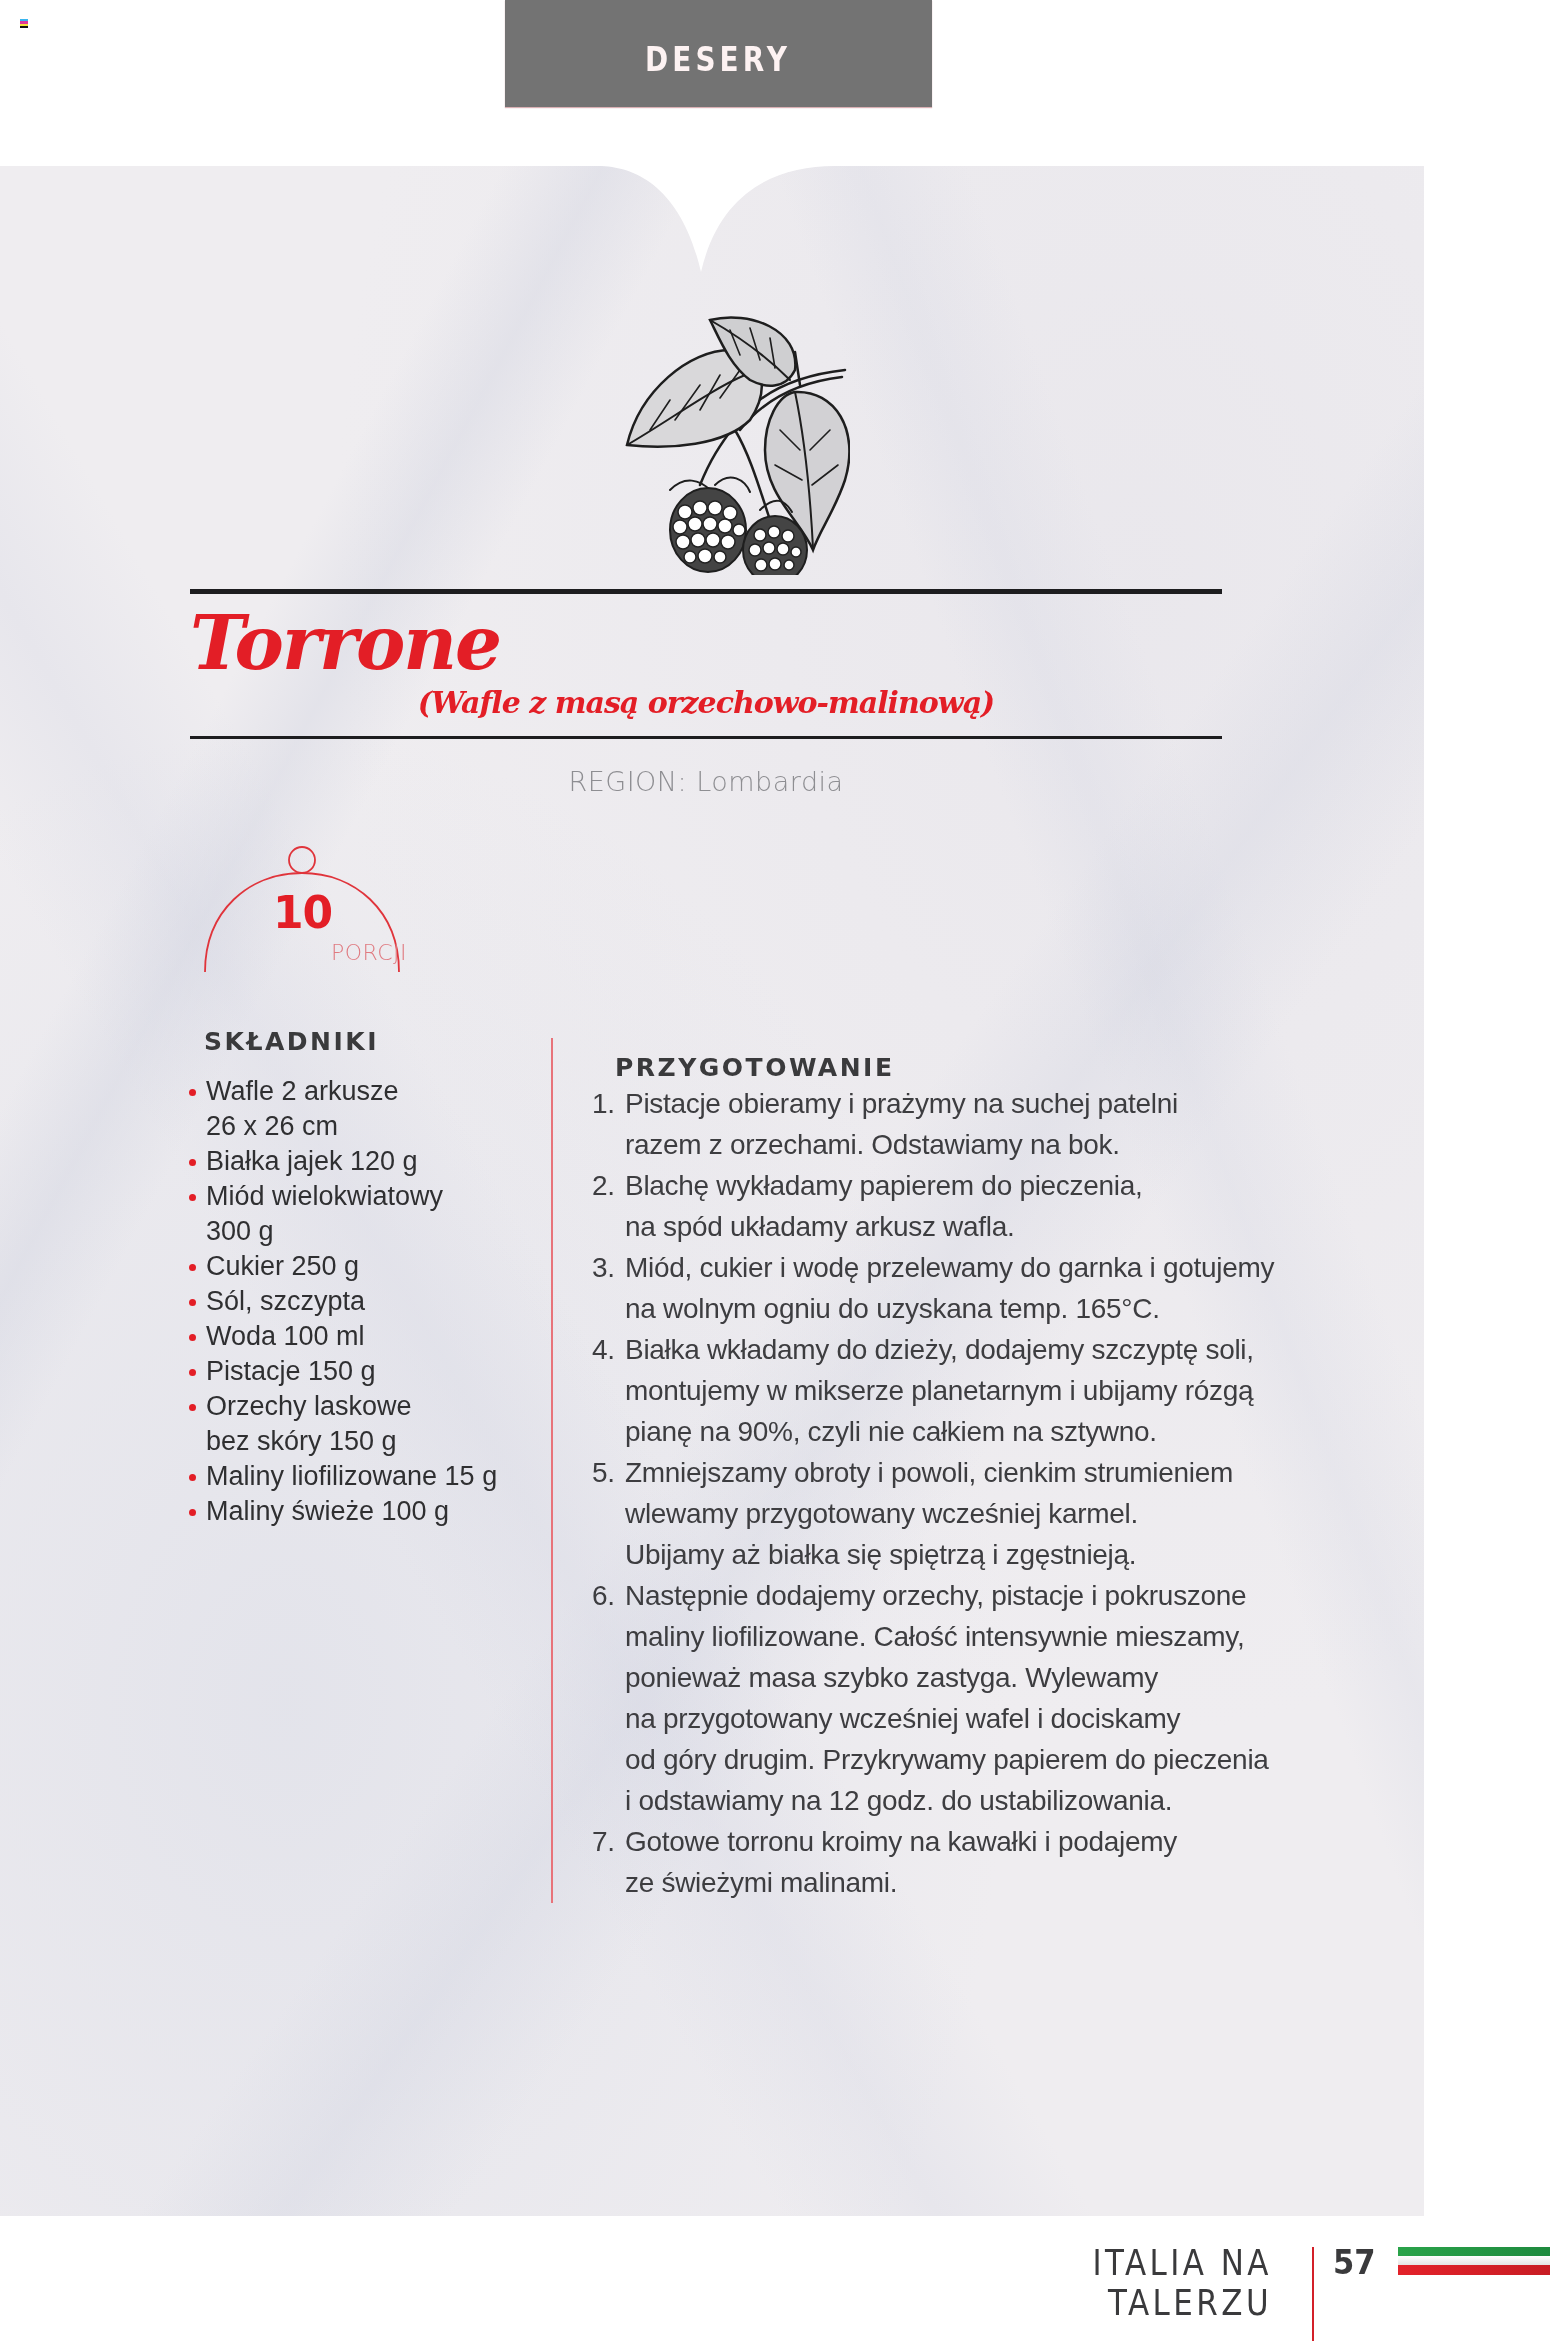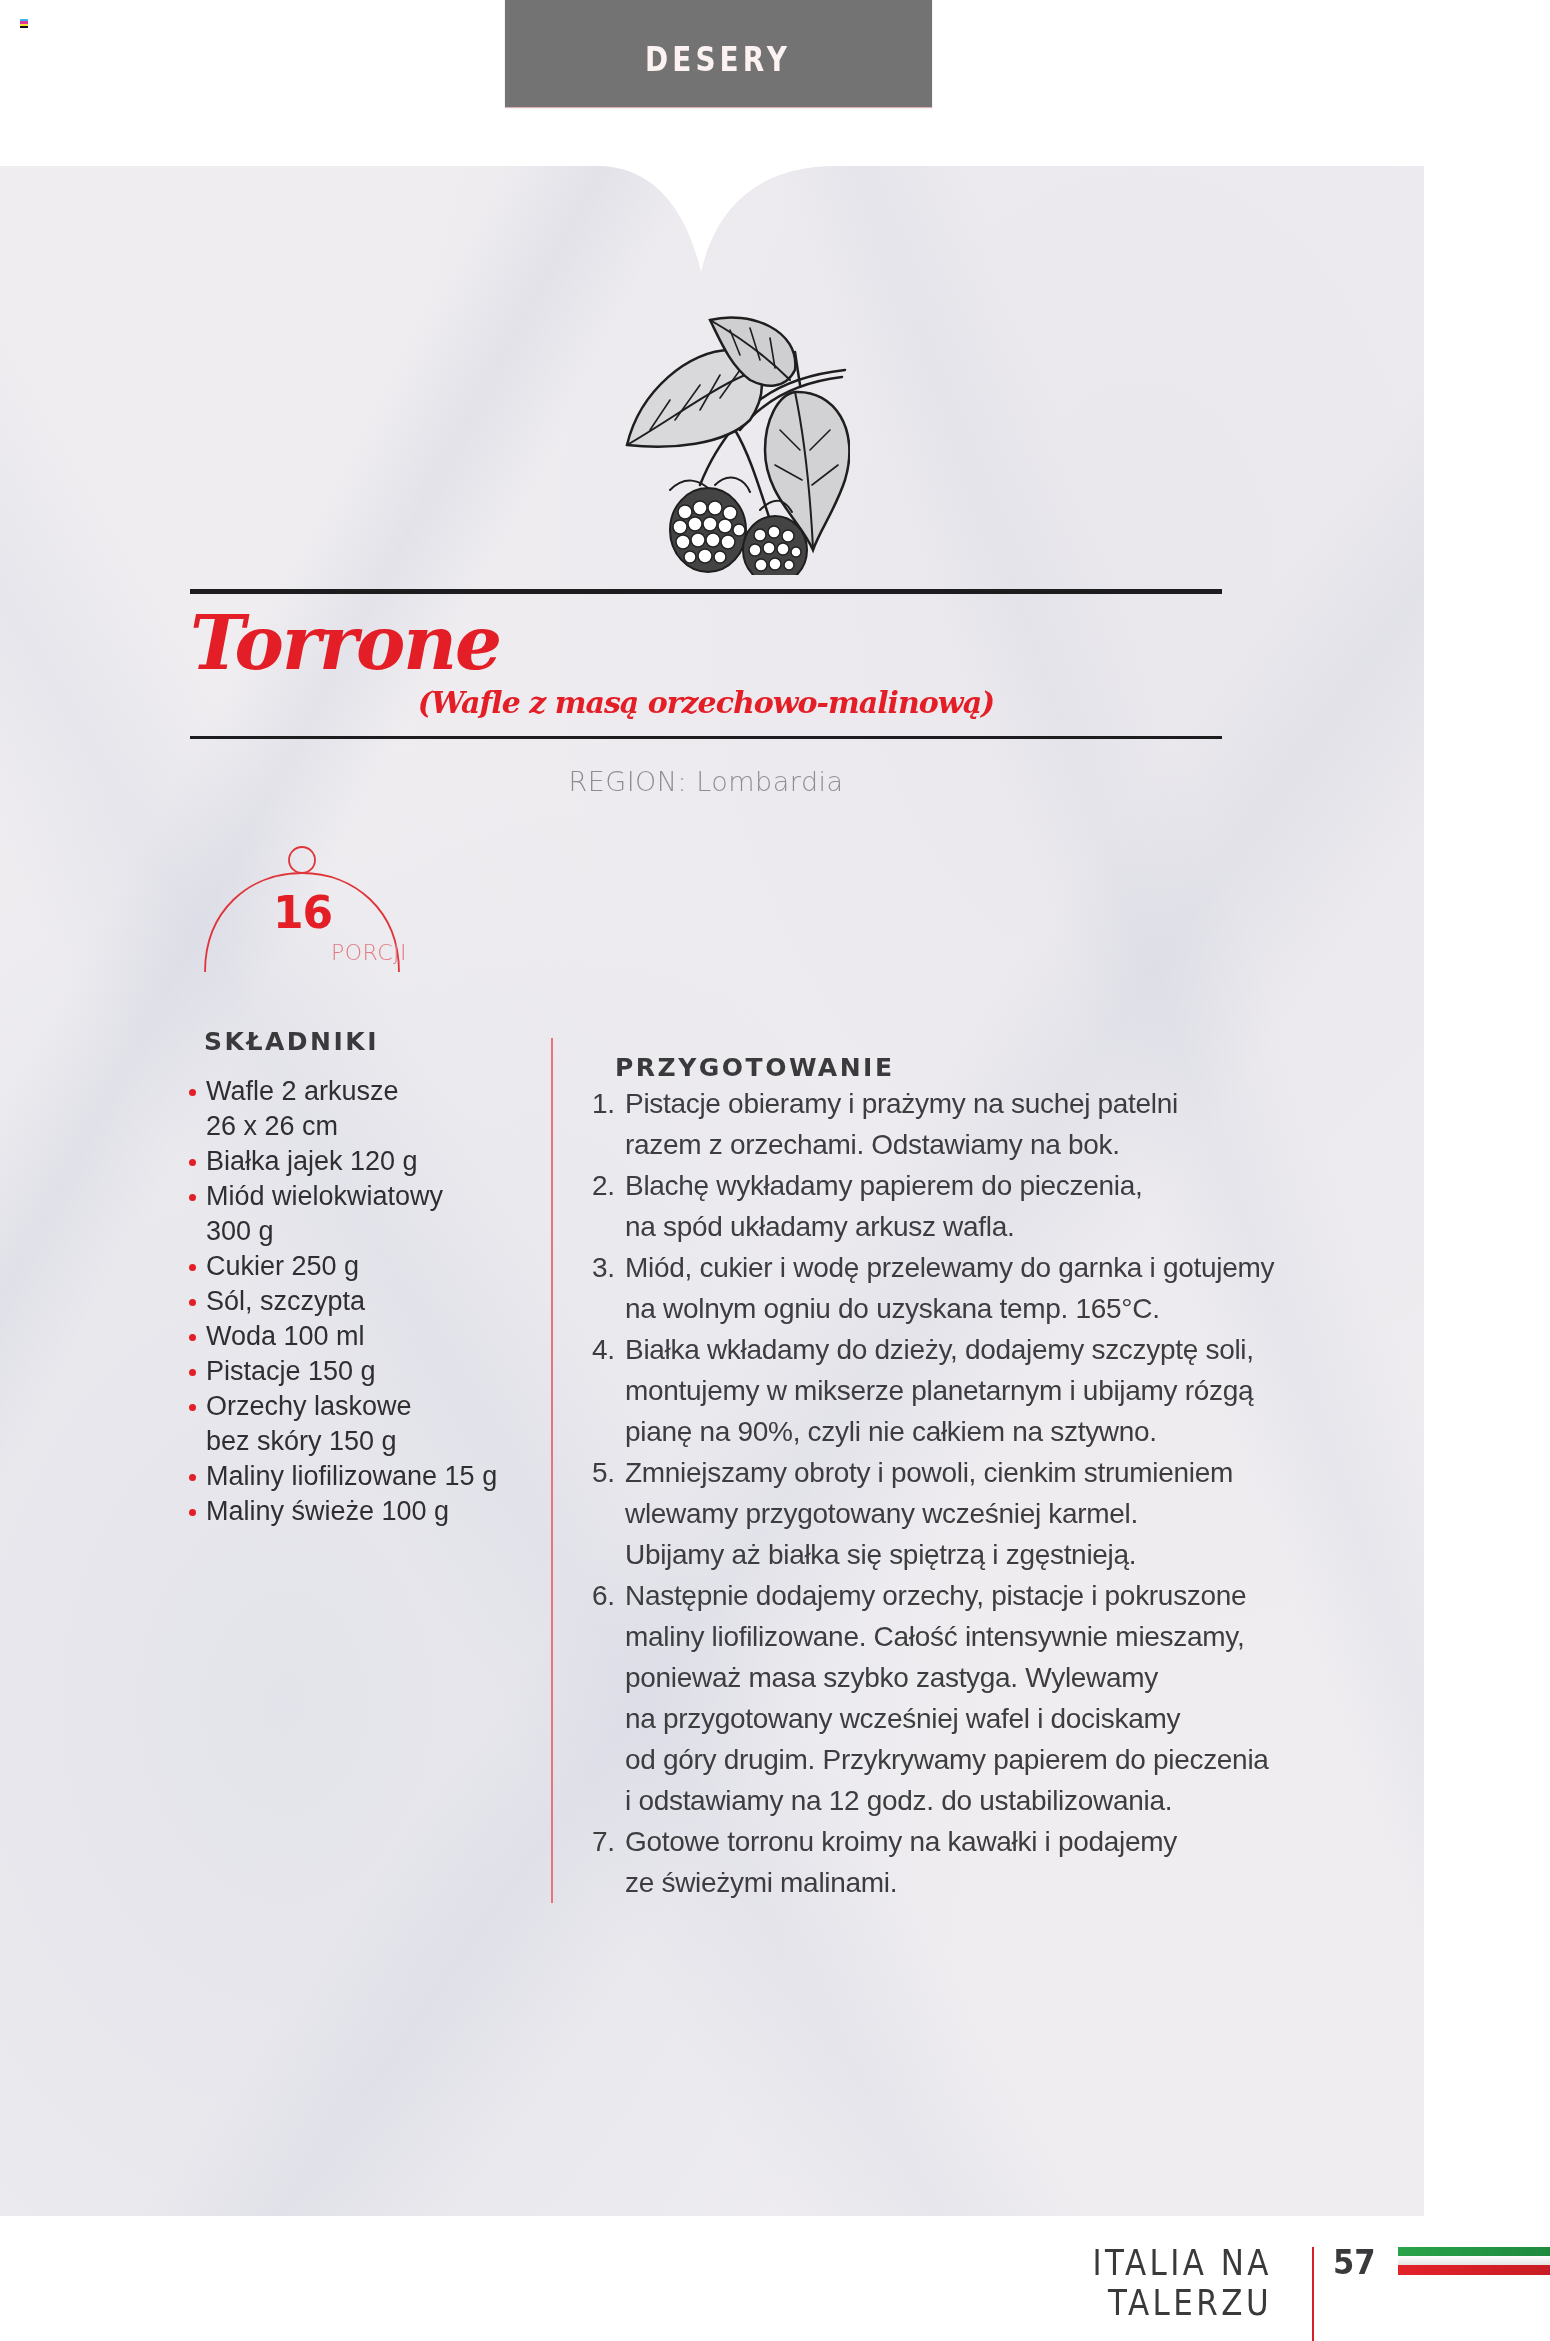--- a/index.html
+++ b/index.html
@@ -191,21 +191,21 @@
 <div class="recipe-title">Torrone</div>
 <div class="recipe-subtitle">(Wafle z masą orzechowo-malinową)</div>
 <div class="rule-bottom"></div>
 <div class="region">REGION: Lombardia</div>
 
 <div class="servings">
   <svg width="205" height="135" viewBox="0 0 205 135">
     <circle cx="102" cy="20" r="13" fill="none" stroke="#e0343b" stroke-width="1.8"></circle>
     <path d="M5 132 C5 70 50 33 102 33 C154 33 199 70 199 132" fill="none" stroke="#e0343b" stroke-width="1.8"></path>
   </svg>
-  <div class="servings-count">16</div>
+  <div class="servings-count">10</div>
   <div class="servings-label">PORCJI</div>
 </div>
 
 <div class="section-heading ingredients-heading">SKŁADNIKI</div>
 <ul class="ingredients" id="ingredients-list">
     <li><span class="dot"></span><span style="white-space: pre-line; text-align: right;">Wafle 2 arkusze
 26 x 26 cm</span></li>
     <li><span class="dot"></span><span style="white-space: pre-line;">Białka jajek 120 g</span></li>
     <li><span class="dot"></span><span style="white-space: pre-line;">Miód wielokwiatowy
 300 g</span></li>

